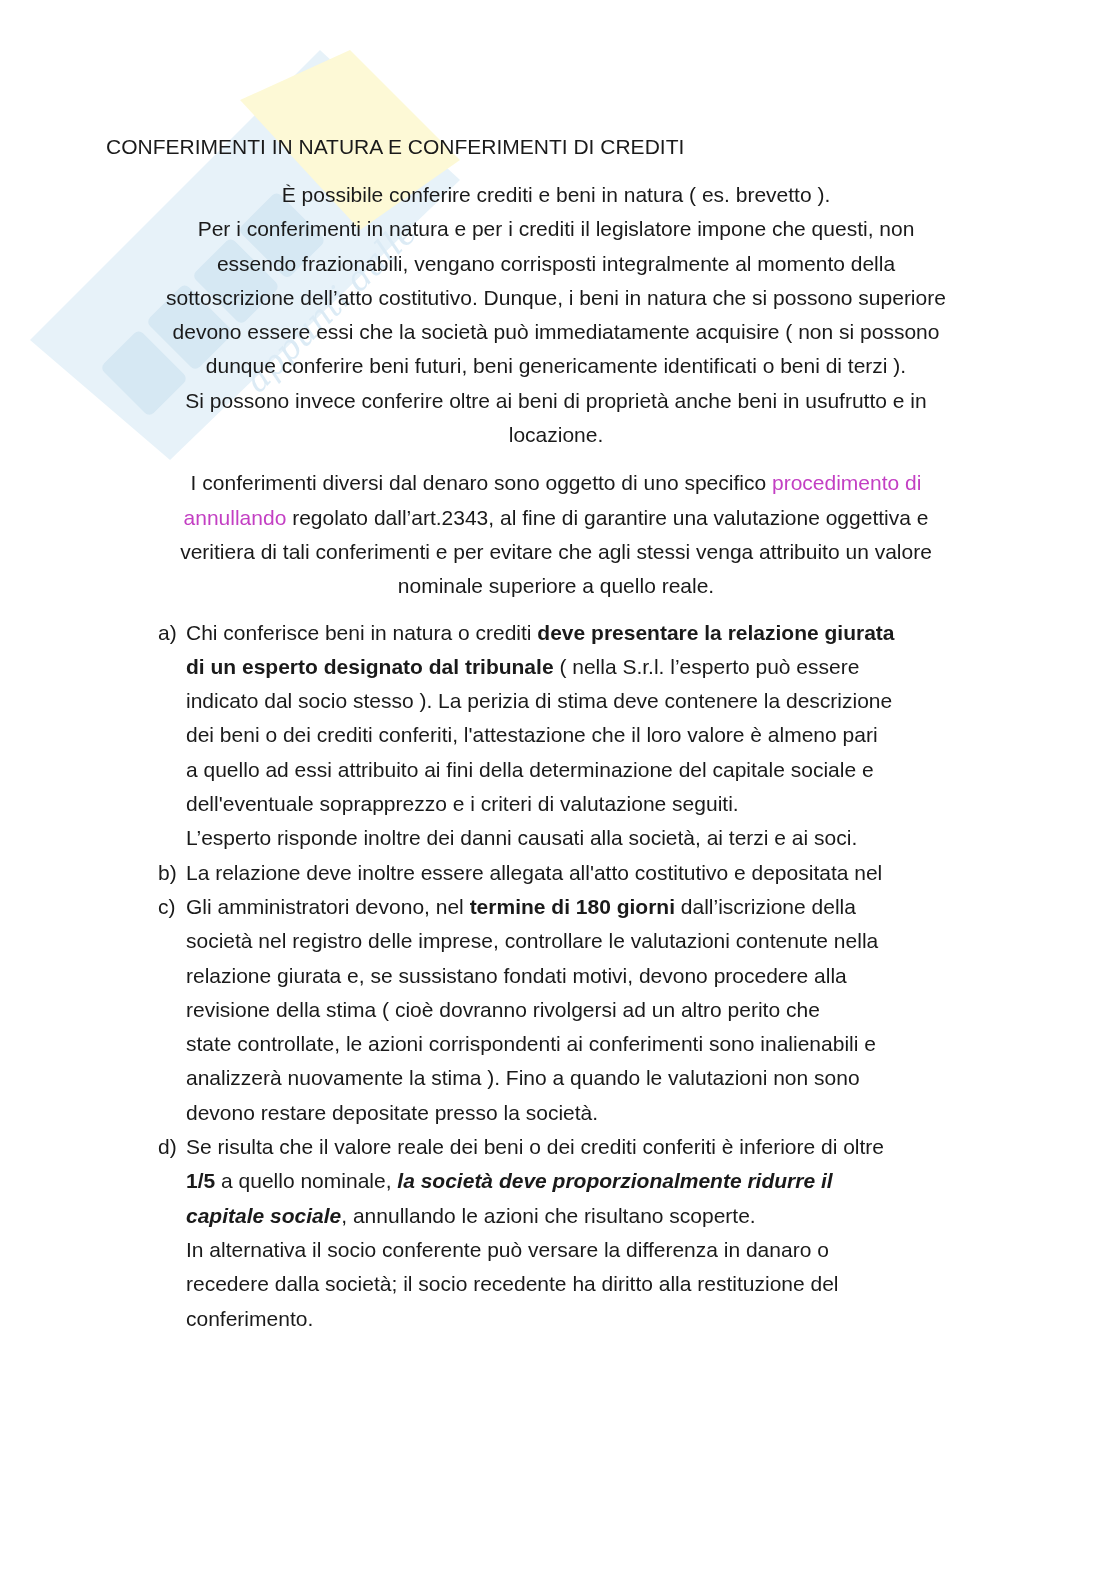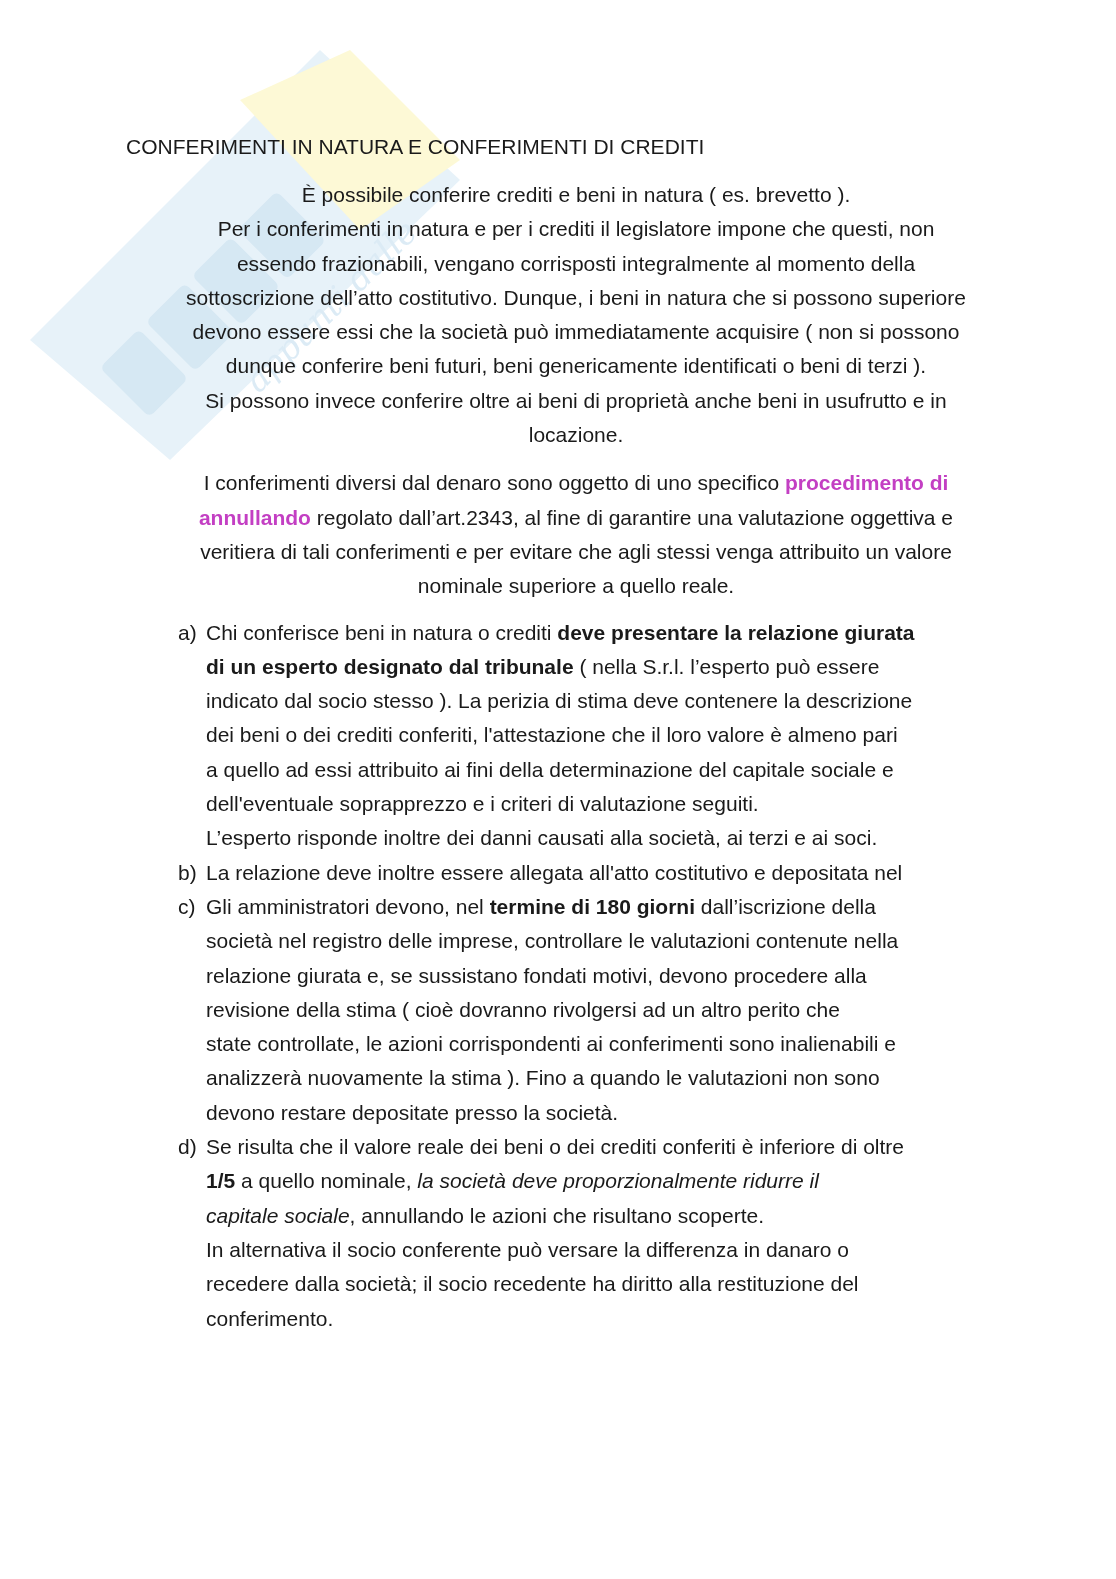--- a/index.html
+++ b/index.html
@@ -23,57 +23,56 @@
     height: 420px;
     pointer-events: none;
     z-index: 0;
   }
   .page {
     position: absolute;
     left: 106px;
     top: 132px;
     width: 900px;
     z-index: 1;
-    margin-left: 20px;
   }
   .title {
     font-size: 21px;
     line-height: 30px;
     margin: 0 0 16px 0;
     letter-spacing: 0px;
     color: #1a1a1a;
     font-weight: normal;
   }
   .para {
     font-size: 21px;
     line-height: 34.3px;
     margin: 0 0 12px 0;
     text-align: center;
   }
   .line { display: block; white-space: nowrap; }
-  .pink { color: #c33fc3; font-weight: bold; }
+  .pink { color: #c33fc3; }
   .list {
     margin: 0;
     padding: 0;
     list-style: none;
     font-size: 21px;
     line-height: 34.3px;
   }
   .list-item {
     position: relative;
     padding-left: 80px;
   }
   .marker {
     position: absolute;
     left: 52px;
     top: 0;
   }
   .u { }
   .b { font-weight: bold; }
-  .bi { font-weight: normal; font-style: italic; }
+  .bi { font-weight: bold; font-style: italic; }
   .para2 { margin-top: 14px; }
   .list-wrap { margin-top: 12px; }
 </style>
 </head>
 <body>
 
 <svg class="watermark" viewBox="0 0 460 420" xmlns="http://www.w3.org/2000/svg">
   <g opacity="0.85">
     <polygon points="10,300 300,10 440,140 150,420" fill="#e3f0f8"></polygon>
     <polygon points="220,60 330,10 440,120 340,190" fill="#fdf8cf"></polygon>

